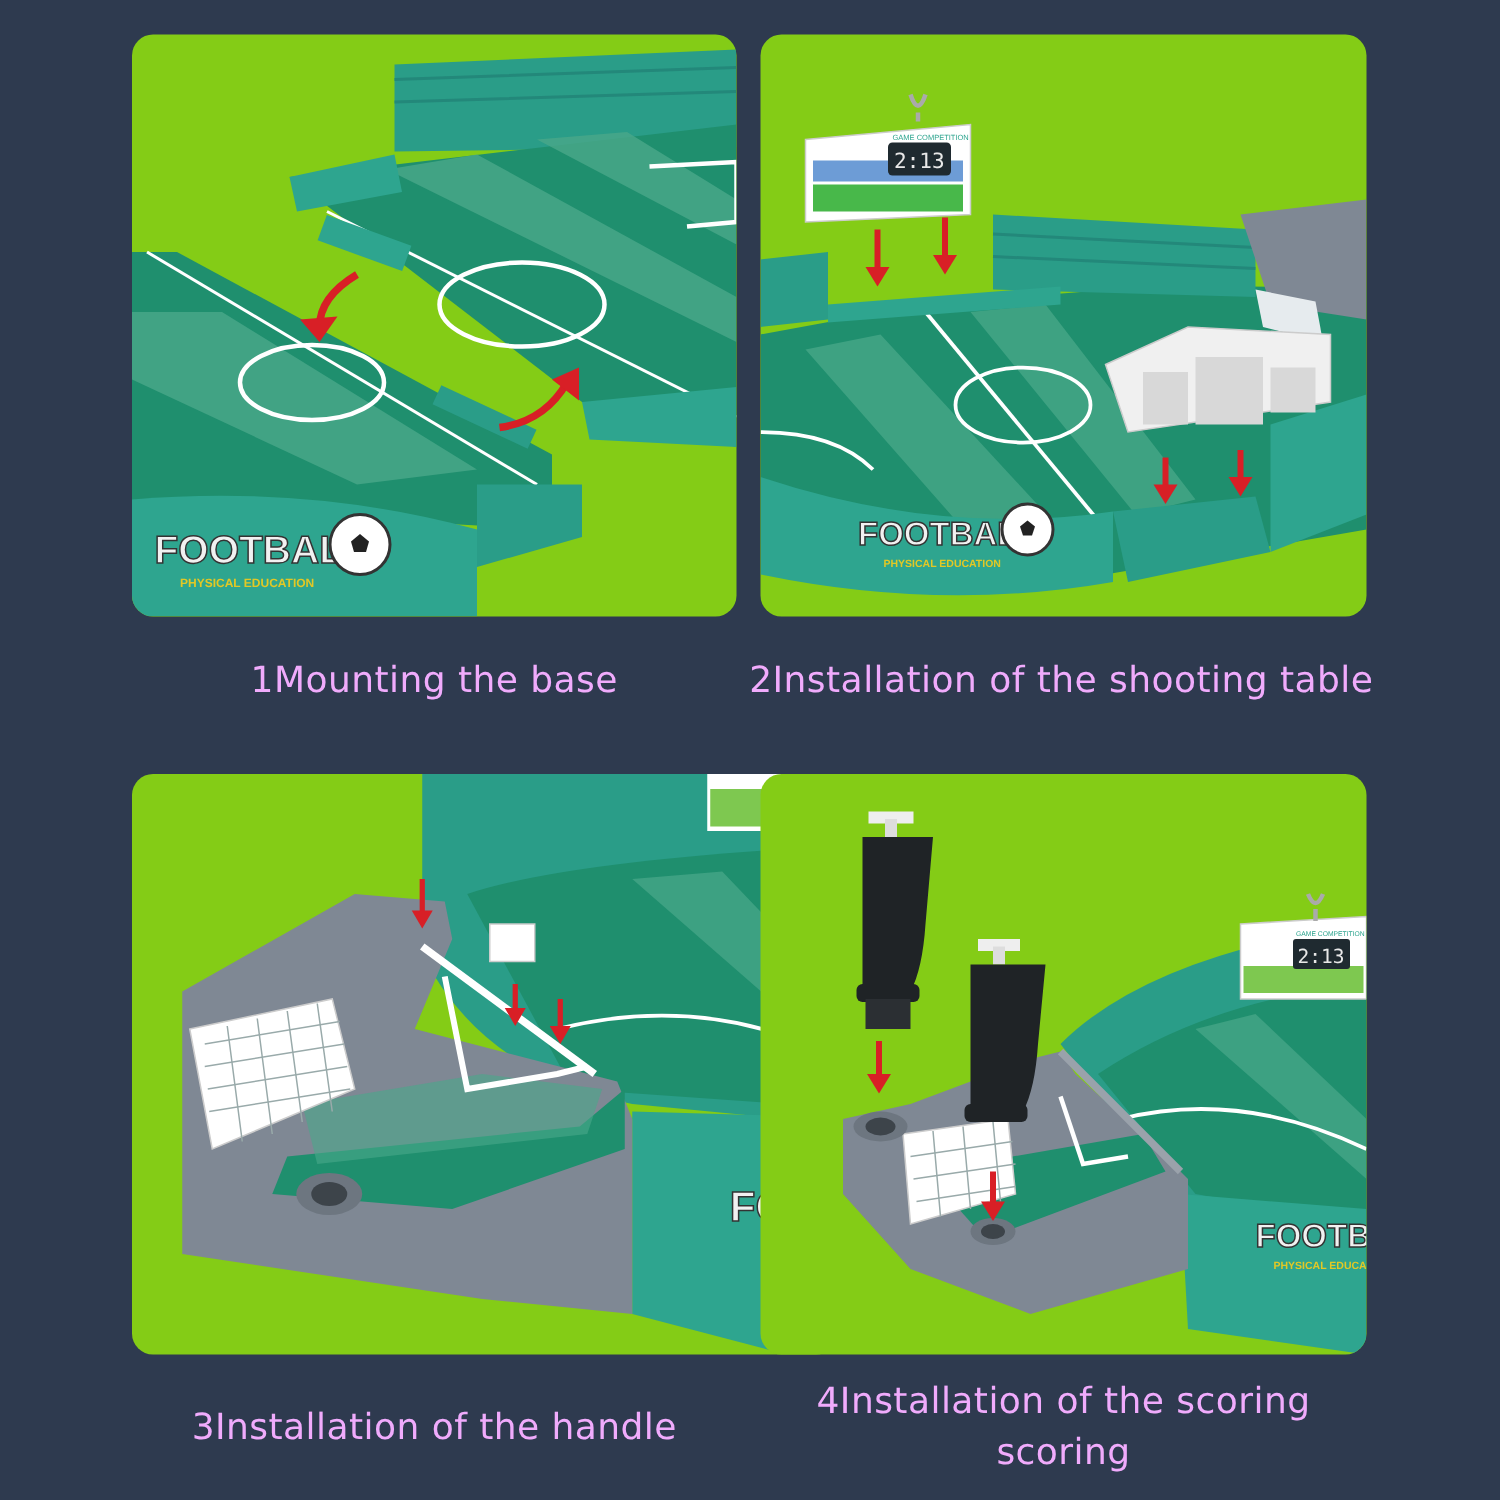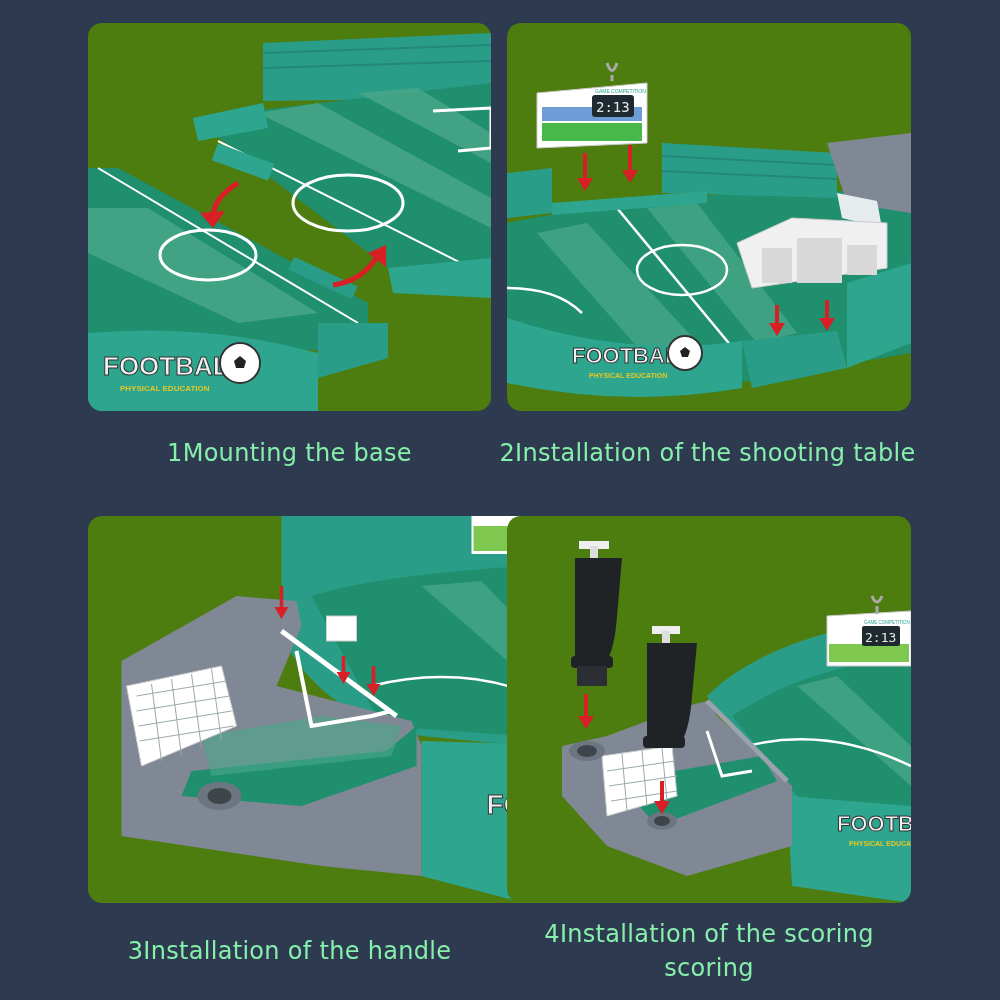--- a/index.html
+++ b/index.html
@@ -3,29 +3,29 @@
 <meta charset="utf-8">
 <style>
   html, body { margin:0; padding:0; }
   body {
     width:1000px; height:1000px; overflow:hidden;
     background:#2e3a4f;
     font-family: "DejaVu Sans", sans-serif;
     position:relative;
   }
   .panel {
-    position:absolute; background:#4d7c0f; border-radius:14px; overflow:hidden;
+    position:absolute; background:#84cc16; border-radius:14px; overflow:hidden;
   }
   .panel svg { position:absolute; left:0; top:0; width:100%; height:100%; }
   #p1 { left:88px; top:23px; width:403px; height:388px; }
   #p2 { left:507px; top:23px; width:404px; height:388px; }
   #p3 { left:88px; top:516px; width:470px; height:387px; }
   #p4 { left:507px; top:516px; width:404px; height:387px; }
   .caption {
-    position:absolute; color:#86efac; font-size:24px; text-align:center;
+    position:absolute; color:#f0abfc; font-size:24px; text-align:center;
     font-family: "DejaVu Sans", sans-serif; letter-spacing:0.3px; line-height:34px;
   }
   #c1 { left:88px; width:403px; top:436px; }
   #c2 { left:495px; width:425px; top:436px; }
   #c3 { left:88px; width:403px; top:934px; }
   #c4 { left:507px; width:404px; top:917px; }
 </style>
 </head>
 <body>
 

